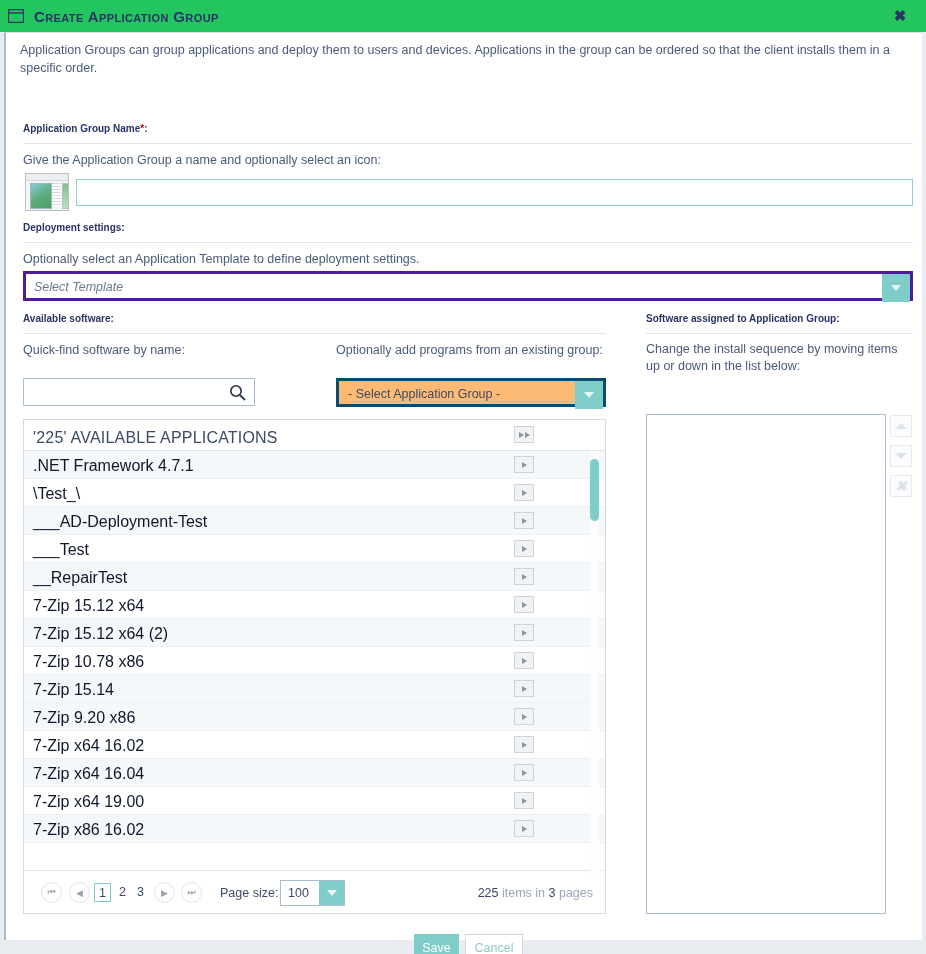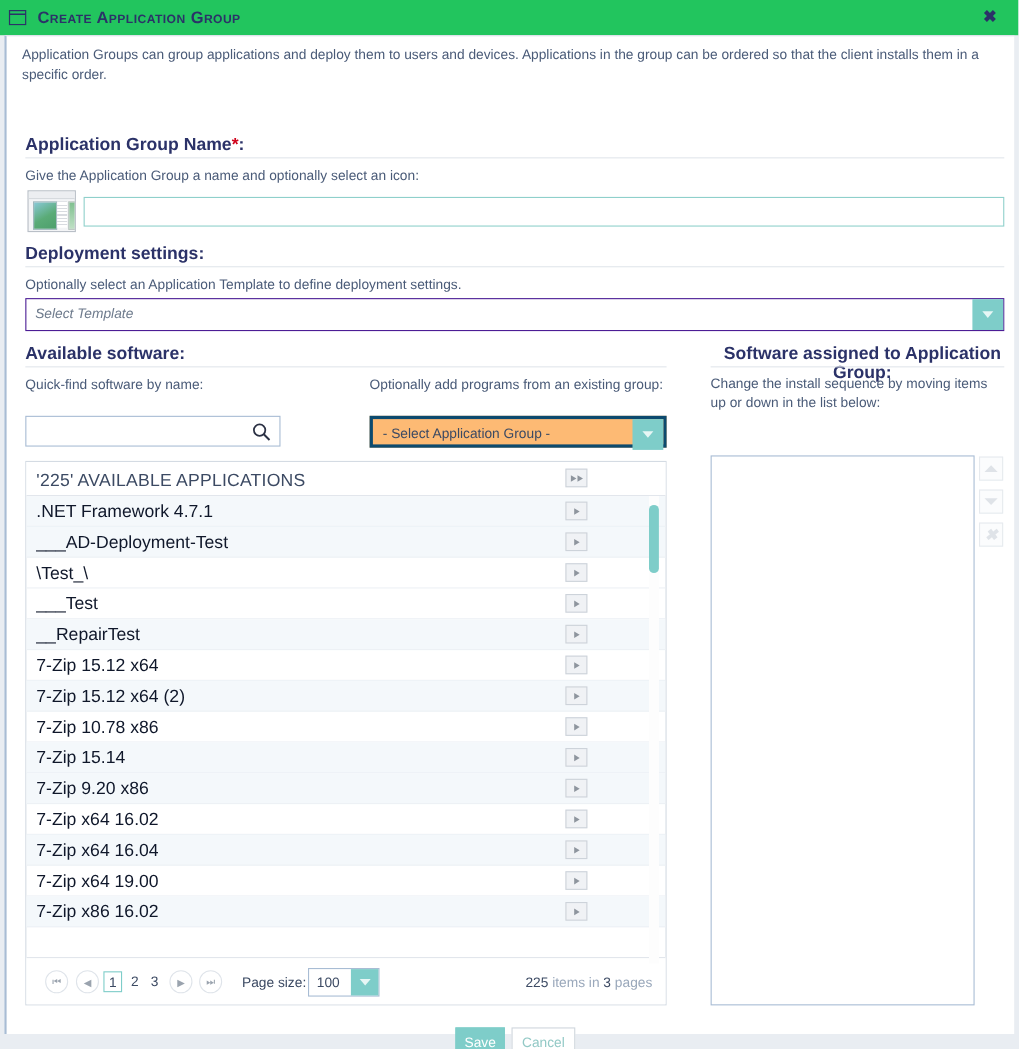--- a/index.html
+++ b/index.html
@@ -67,22 +67,21 @@
     width: 886px;
     color: #4a5b78;
     font-size: 12.5px;
     line-height: 18px;
   }
 
   .section-label {
     position: absolute;
     color: #2b3268;
     font-weight: bold;
-    font-size: 16px;
-    text-align: center;
+    font-size: 10px;
   }
   .req { color: #d0021b; }
 
   .hrule {
     position: absolute;
     height: 1px;
     background: #e2e6ec;
   }
 
   .helper {
@@ -135,21 +134,21 @@
     font-size: 12.5px;
     color: #2b3268;
     font-family: "Liberation Sans", sans-serif;
     outline: none;
   }
 
   .template-select {
     position: absolute;
     left: 17px; top: 238px;
     width: 890px; height: 30px;
-    border: 1px solid #4c1d95;
+    border: 3px solid #4c1d95;
     box-sizing: border-box;
     background: #fff;
     cursor: pointer;
   }
   .template-select .val {
     position: absolute; left: 8px; top: 6px;
     font-size: 12.5px; color: #6d7a8c; font-style: italic;
   }
   .ddbtn {
     position: absolute;
@@ -473,28 +472,28 @@
         </span>
       </div>
 
       <div class="rows" id="rows">
           <div class="row alt">
             <span class="label">.NET Framework 4.7.1</span>
             <span class="mini-btn">
               <i class="tri-right sm"></i>
             </span>
           </div>
-          <div class="row alt">
-            <span class="label">___AD-Deployment-Test</span>
-            <span class="mini-btn">
-              <i class="tri-right sm"></i>
-            </span>
-          </div>
           <div class="row">
             <span class="label">\Test_\</span>
+            <span class="mini-btn">
+              <i class="tri-right sm"></i>
+            </span>
+          </div>
+          <div class="row alt">
+            <span class="label">___AD-Deployment-Test</span>
             <span class="mini-btn">
               <i class="tri-right sm"></i>
             </span>
           </div>
           <div class="row">
             <span class="label">___Test</span>
             <span class="mini-btn">
               <i class="tri-right sm"></i>
             </span>
           </div>

